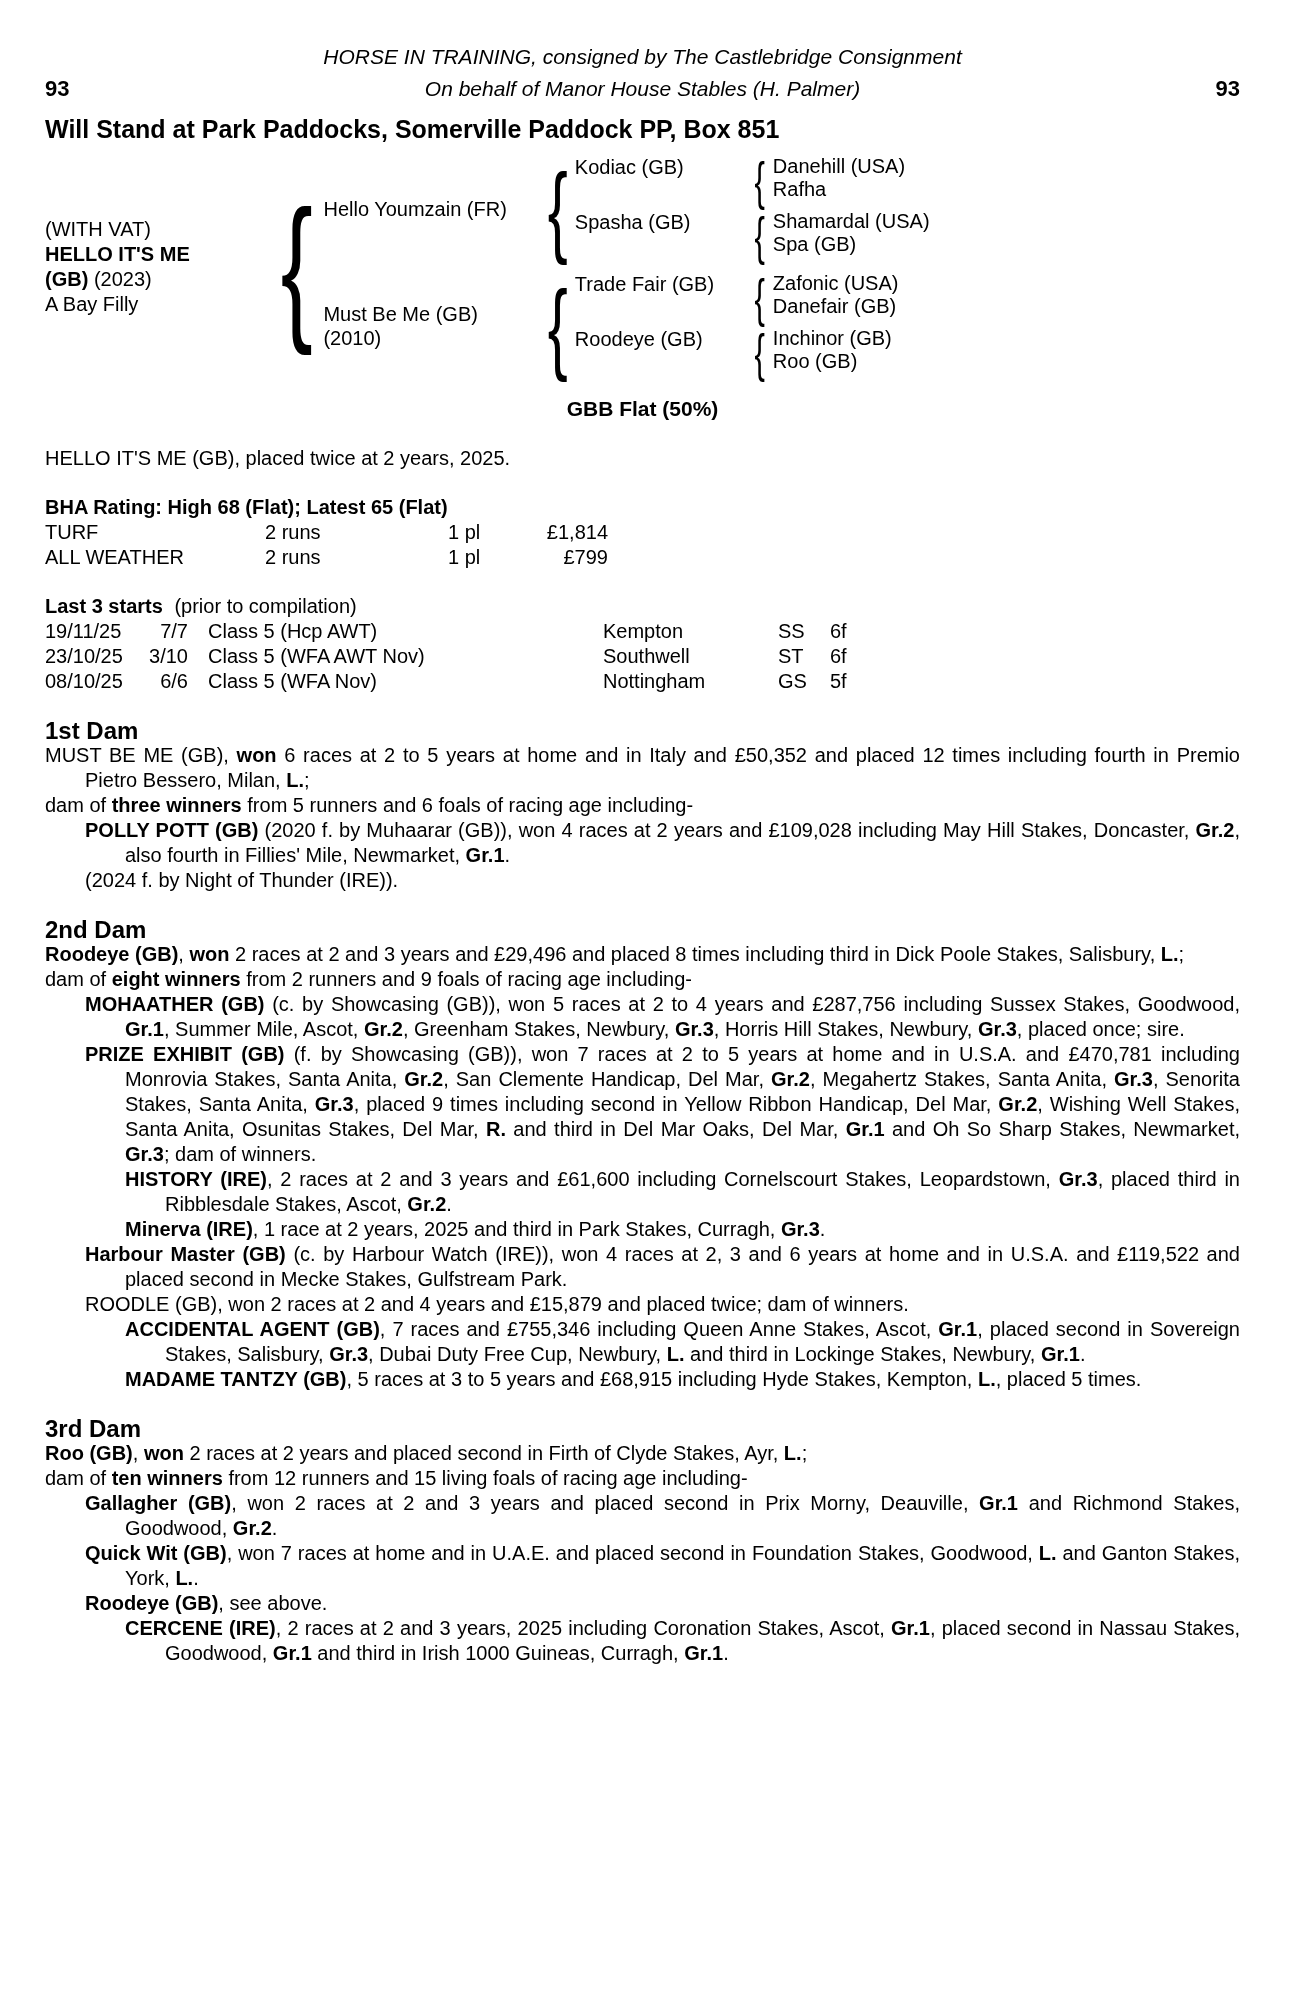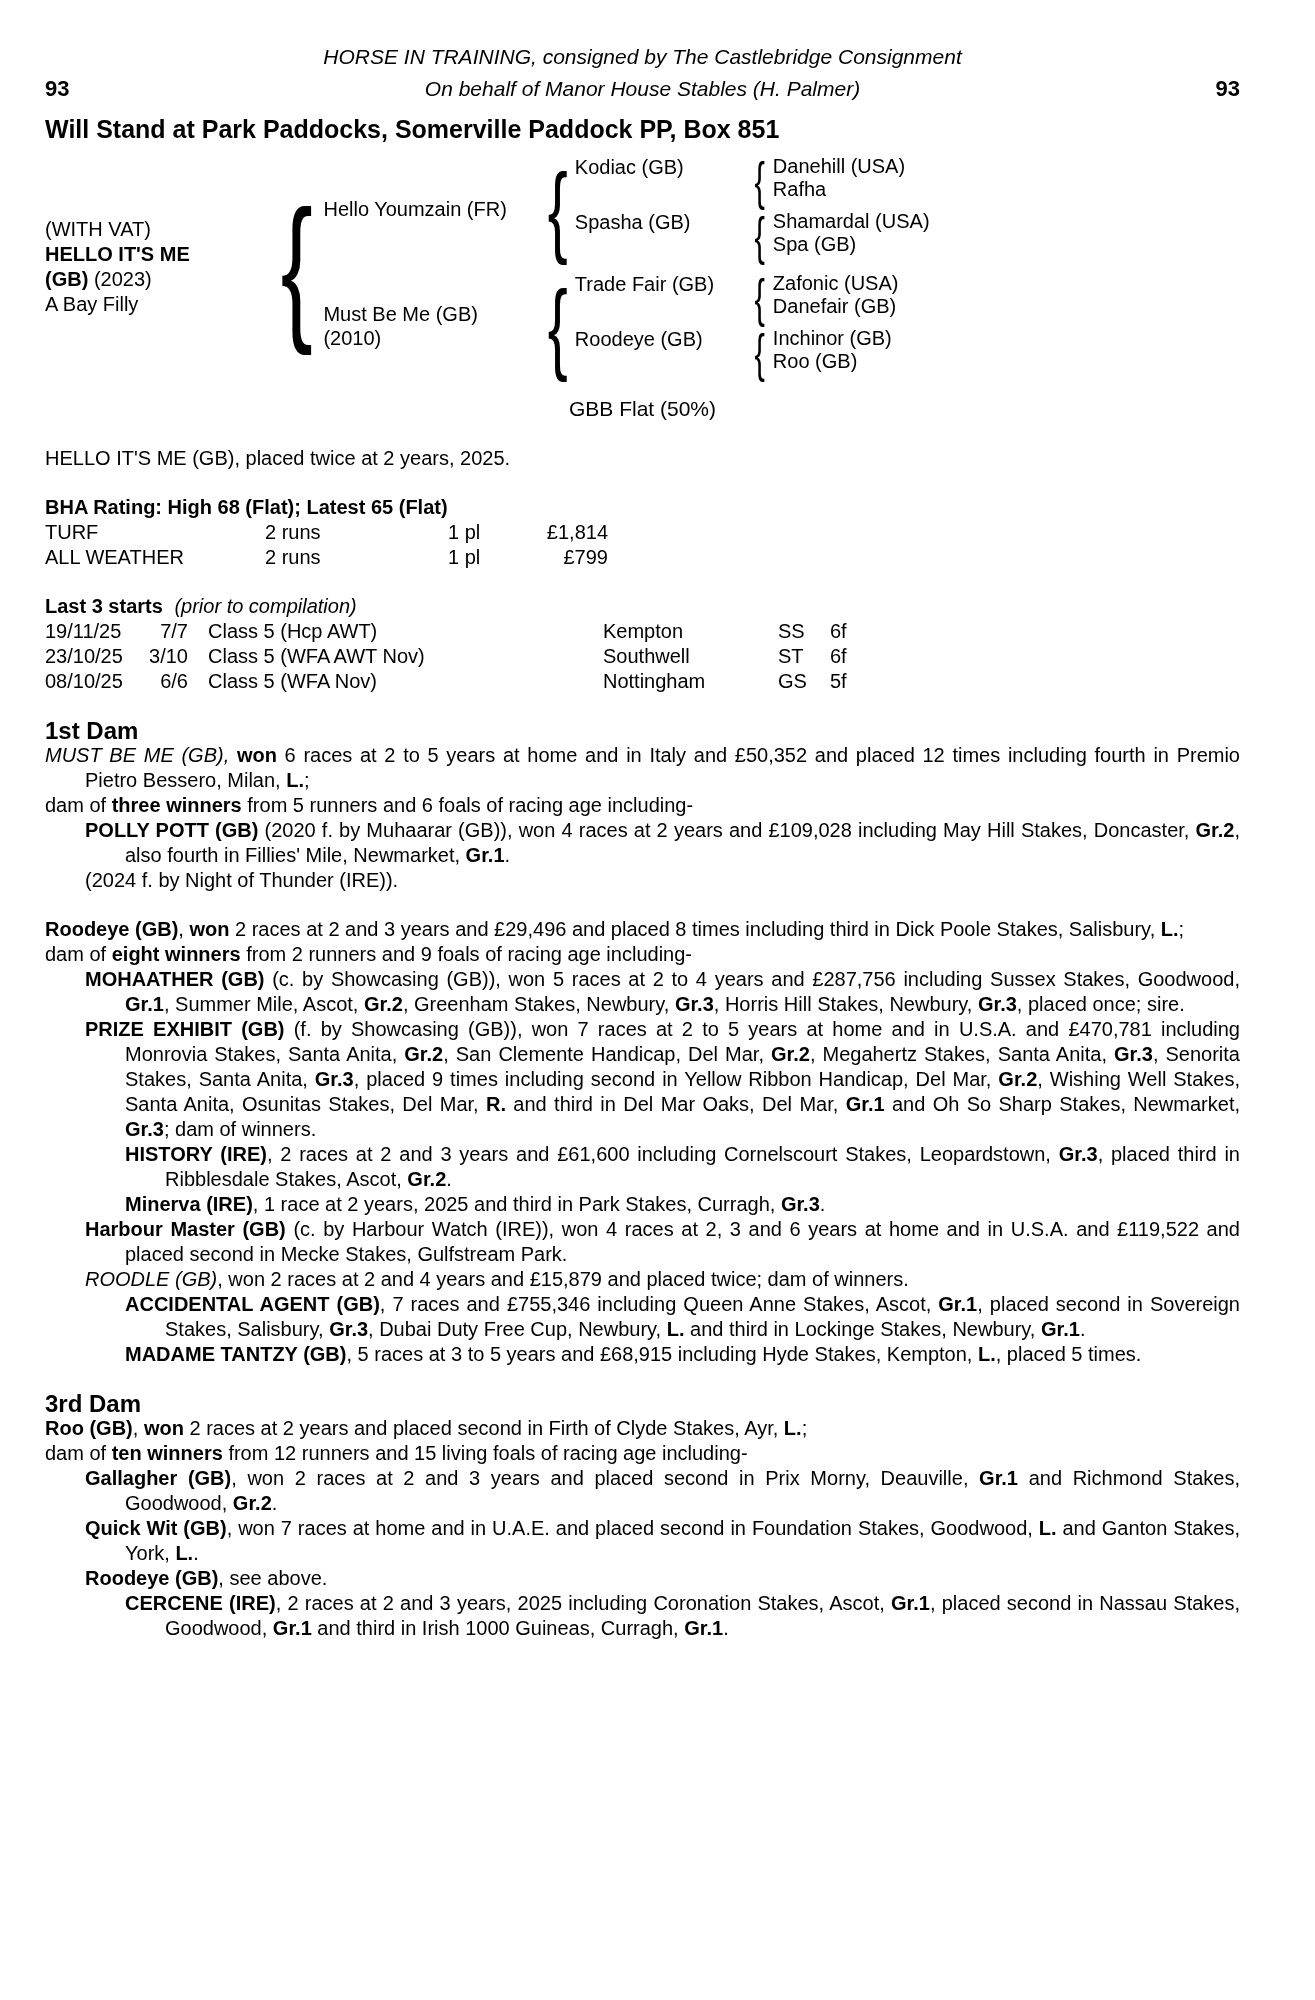--- a/index.html
+++ b/index.html
@@ -5,21 +5,21 @@
   * { margin:0; padding:0; box-sizing:border-box; }
   html,body { background:#ffffff; }
   body {
     width:1315px; height:2000px; overflow:hidden;
     color:#000;
     font-family:"Liberation Sans","DejaVu Sans",sans-serif;
     font-size:20px;
   }
   .page { padding:44px 75px 0 45px; }
   .b { font-weight:700; }
-  .i { font-style:italic; }
+  .i { }
 
   
   .hdr1 { text-align:center; font-style:italic; font-size:21px; line-height:26px; }
   .hdr-row { display:grid; grid-template-columns:130px 1fr 130px; align-items:center; margin-top:2px; }
   .lot { font-size:22px; font-weight:700; line-height:34px; }
   .lot-right { text-align:right; }
   .hdr2 { text-align:center; font-style:italic; font-size:21px; }
   .stand { font-weight:700; font-size:25px; margin-top:10px; line-height:26px; }
 
   
@@ -31,21 +31,21 @@
   .g1name { width:218px; line-height:24px; }
   .g2unit { display:flex; margin:3px 0; }
   .g2name { width:172px; line-height:24px; }
   .g3name { line-height:23px; white-space:nowrap; }
   .brace { flex:0 0 26px; display:flex; align-items:center; justify-content:center; overflow:visible; }
   .brace::before { content:"{"; display:block; line-height:1; transform:scaleX(0.6); font-weight:400; }
   .b-sm::before { font-size:52px; }
   .b-md::before { font-size:100px; }
   .b-lg::before { font-size:160px; }
 
-  .gbb { text-align:center; font-weight:400; margin-top:10px; font-size:21px; line-height:26px; }
+  .gbb { text-align:center; font-weight:700; margin-top:10px; font-size:21px; line-height:26px; }
   .summary { margin-top:24px; line-height:25px; }
 
   .rating { margin-top:24px; }
   .rating-title { font-weight:700; line-height:25px; }
   .stat-grid { display:grid; grid-template-columns:220px 183px 60px 100px; line-height:25px; }
   .amt { text-align:right; }
 
   .starts { margin-top:24px; }
   .starts-title { line-height:25px; }
   .starts-title .i { margin-left:6px; }
@@ -184,20 +184,21 @@
 
   <div class="section">
     <div class="dam-heading">1st Dam</div>
     <p class="para ind0"><span class="i">MUST BE ME (GB), </span><span class="b">won</span><span> 6 races at 2 to 5 years at home and in Italy and £50,352 and placed 12 times including fourth in Premio Pietro Bessero, Milan, </span><span class="b">L.</span><span>;</span></p>
     <p class="para ind0"><span>dam of </span><span class="b">three winners</span><span> from 5 runners and 6 foals of racing age including-</span></p>
     <p class="para ind1"><span class="b">POLLY POTT (GB)</span><span> (2020 f. by Muhaarar (GB)), won 4 races at 2 years and £109,028 including May Hill Stakes, Doncaster, </span><span class="b">Gr.2</span><span>, also fourth in Fillies' Mile, Newmarket, </span><span class="b">Gr.1</span><span>.</span></p>
     <p class="para ind1"><span>(2024 f. by Night of Thunder (IRE)).</span></p>
   </div>
 
   <div class="section">
+    <div class="dam-heading">2nd Dam</div>
     <p class="para ind0"><span class="b">Roodeye (GB)</span><span>, </span><span class="b">won</span><span> 2 races at 2 and 3 years and £29,496 and placed 8 times including third in Dick Poole Stakes, Salisbury, </span><span class="b">L.</span><span>;</span></p>
     <p class="para ind0"><span>dam of </span><span class="b">eight winners</span><span> from 2 runners and 9 foals of racing age including-</span></p>
     <p class="para ind1"><span class="b">MOHAATHER (GB)</span><span> (c. by Showcasing (GB)), won 5 races at 2 to 4 years and £287,756 including Sussex Stakes, Goodwood, </span><span class="b">Gr.1</span><span>, Summer Mile, Ascot, </span><span class="b">Gr.2</span><span>, Greenham Stakes, Newbury, </span><span class="b">Gr.3</span><span>, Horris Hill Stakes, Newbury, </span><span class="b">Gr.3</span><span>, placed once; sire.</span></p>
     <p class="para ind1"><span class="b">PRIZE EXHIBIT (GB)</span><span> (f. by Showcasing (GB)), won 7 races at 2 to 5 years at home and in U.S.A. and £470,781 including Monrovia Stakes, Santa Anita, </span><span class="b">Gr.2</span><span>, San Clemente Handicap, Del Mar, </span><span class="b">Gr.2</span><span>, Megahertz Stakes, Santa Anita, </span><span class="b">Gr.3</span><span>, Senorita Stakes, Santa Anita, </span><span class="b">Gr.3</span><span>, placed 9 times including second in Yellow Ribbon Handicap, Del Mar, </span><span class="b">Gr.2</span><span>, Wishing Well Stakes, Santa Anita, Osunitas Stakes, Del Mar, </span><span class="b">R.</span><span> and third in Del Mar Oaks, Del Mar, </span><span class="b">Gr.1</span><span> and Oh So Sharp Stakes, Newmarket, </span><span class="b">Gr.3</span><span>; dam of winners.</span></p>
     <p class="para ind2"><span class="b">HISTORY (IRE)</span><span>, 2 races at 2 and 3 years and £61,600 including Cornelscourt Stakes, Leopardstown, </span><span class="b">Gr.3</span><span>, placed third in Ribblesdale Stakes, Ascot, </span><span class="b">Gr.2</span><span>.</span></p>
     <p class="para ind2"><span class="b">Minerva (IRE)</span><span>, 1 race at 2 years, 2025 and third in Park Stakes, Curragh, </span><span class="b">Gr.3</span><span>.</span></p>
     <p class="para ind1"><span class="b">Harbour Master (GB)</span><span> (c. by Harbour Watch (IRE)), won 4 races at 2, 3 and 6 years at home and in U.S.A. and £119,522 and placed second in Mecke Stakes, Gulfstream Park.</span></p>
     <p class="para ind1"><span class="i">ROODLE (GB)</span><span>, won 2 races at 2 and 4 years and £15,879 and placed twice; dam of winners.</span></p>
     <p class="para ind2"><span class="b">ACCIDENTAL AGENT (GB)</span><span>, 7 races and £755,346 including Queen Anne Stakes, Ascot, </span><span class="b">Gr.1</span><span>, placed second in Sovereign Stakes, Salisbury, </span><span class="b">Gr.3</span><span>, Dubai Duty Free Cup, Newbury, </span><span class="b">L.</span><span> and third in Lockinge Stakes, Newbury, </span><span class="b">Gr.1</span><span>.</span></p>
     <p class="para ind2"><span class="b">MADAME TANTZY (GB)</span><span>, 5 races at 3 to 5 years and £68,915 including Hyde Stakes, Kempton, </span><span class="b">L.</span><span>, placed 5 times.</span></p>

